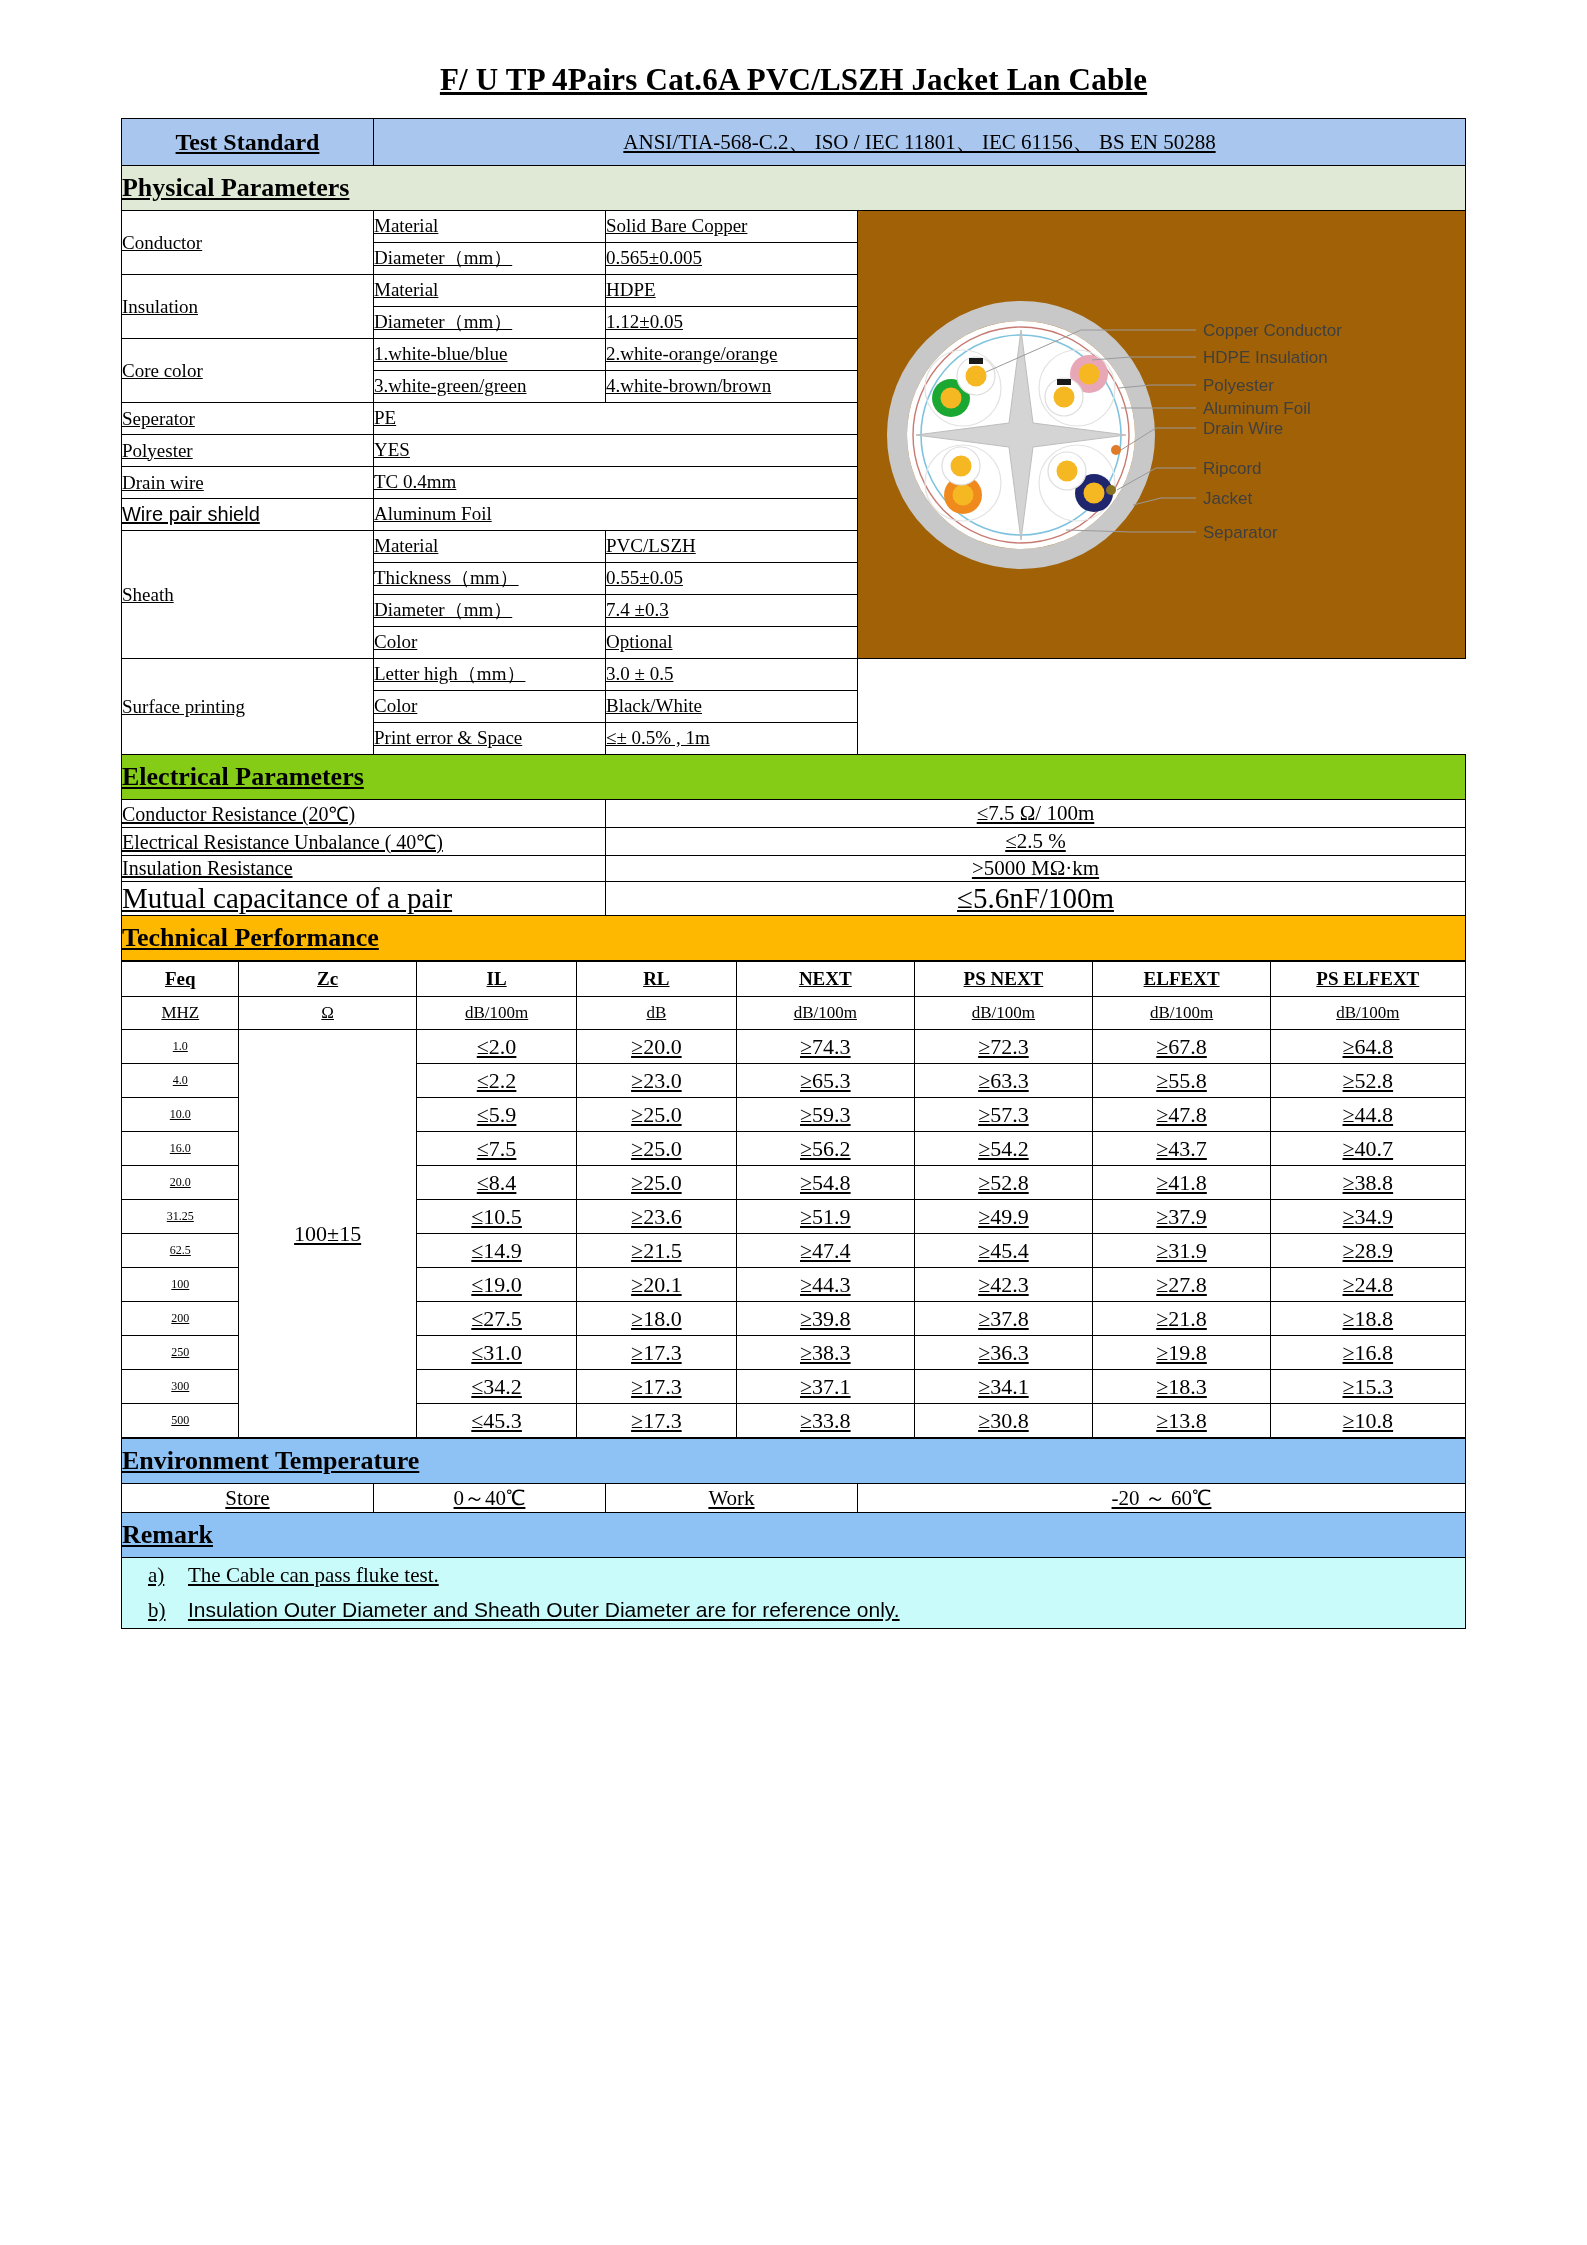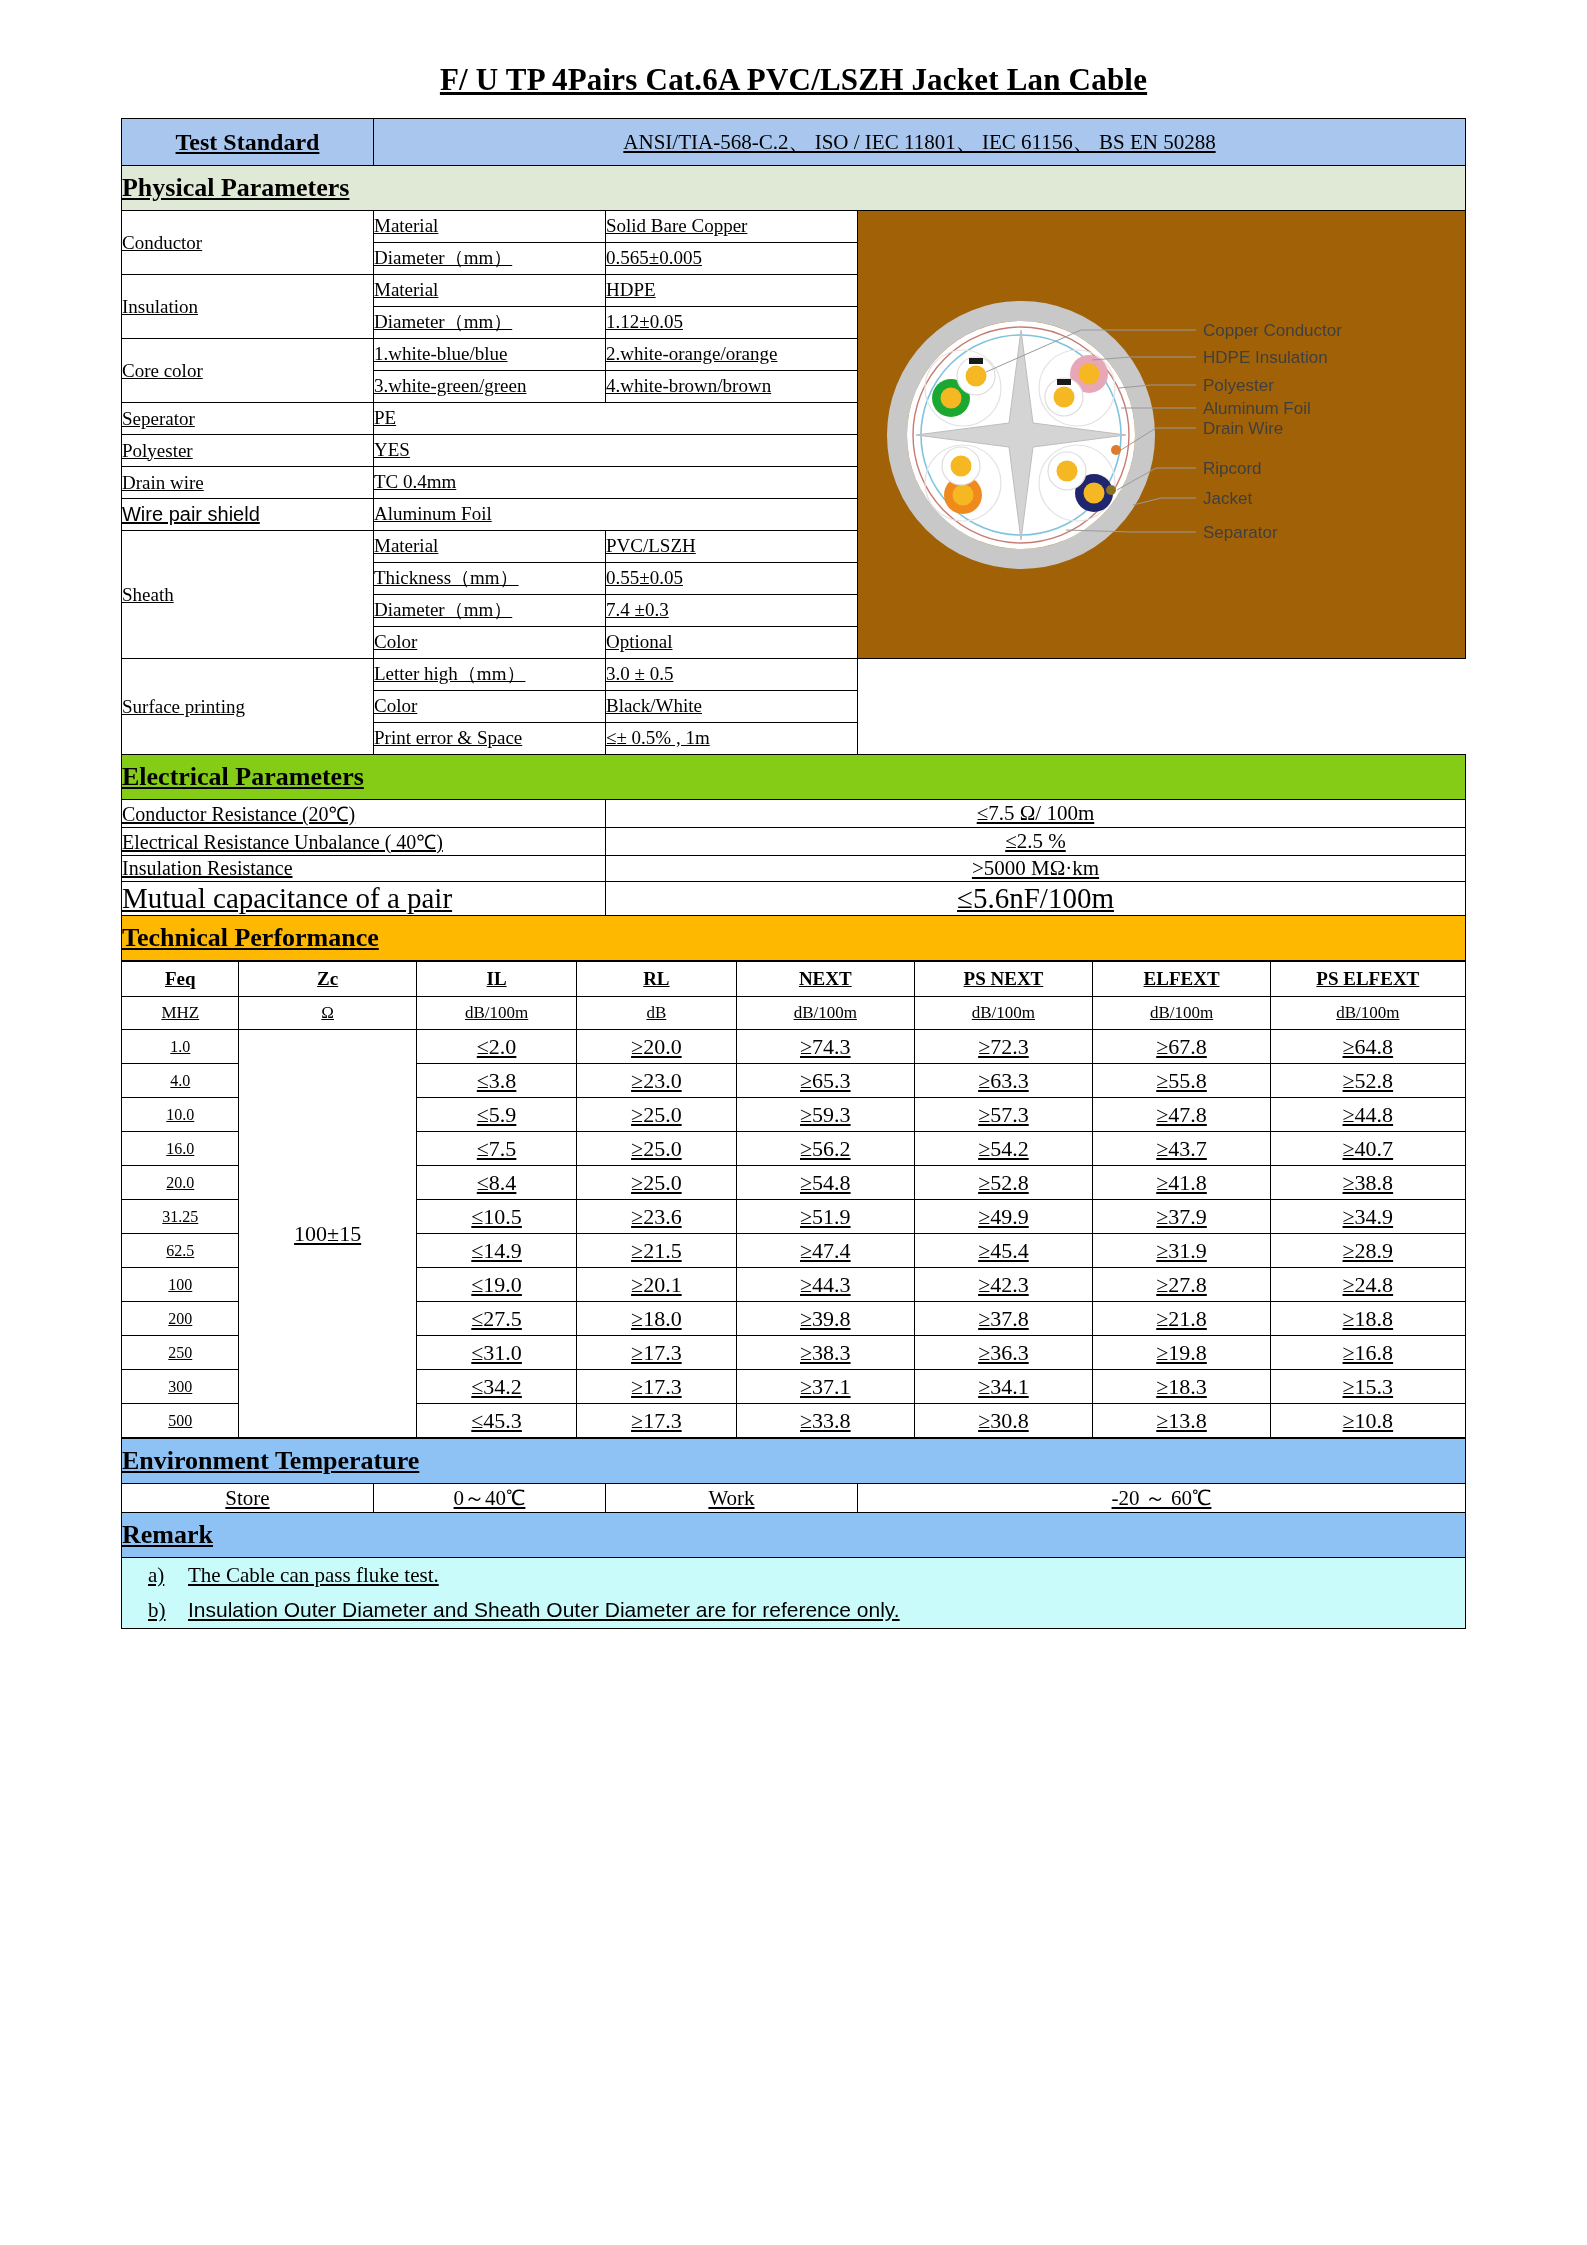--- a/index.html
+++ b/index.html
@@ -122,21 +122,21 @@
   .perf-h1 {
     font-weight: bold;
     font-size: 19px;
     height: 34px;
   }
   .perf-h2 {
     font-size: 17px;
     height: 32px;
   }
   .perf-freq {
-    font-size: 16px;
+    font-size: 12px;
     height: 33px;
   }
   .perf-val {
     font-size: 22px;
     height: 33px;
   }
   .perf-zc {
     font-size: 22px;
     text-align: center;
   }
@@ -399,21 +399,21 @@
             <td class="perf-zc" rowspan="12">100±15</td>
             <td class="perf-val">≤2.0</td>
             <td class="perf-val">≥20.0</td>
             <td class="perf-val">≥74.3</td>
             <td class="perf-val">≥72.3</td>
             <td class="perf-val">≥67.8</td>
             <td class="perf-val">≥64.8</td>
           </tr>
           <tr>
             <td class="perf-freq">4.0</td>
-            <td class="perf-val">≤3.8</td>
+            <td class="perf-val">≤2.2</td>
             <td class="perf-val">≥23.0</td>
             <td class="perf-val">≥65.3</td>
             <td class="perf-val">≥63.3</td>
             <td class="perf-val">≥55.8</td>
             <td class="perf-val">≥52.8</td>
           </tr>
           <tr>
             <td class="perf-freq">10.0</td>
             <td class="perf-val">≤5.9</td>
             <td class="perf-val">≥25.0</td>

